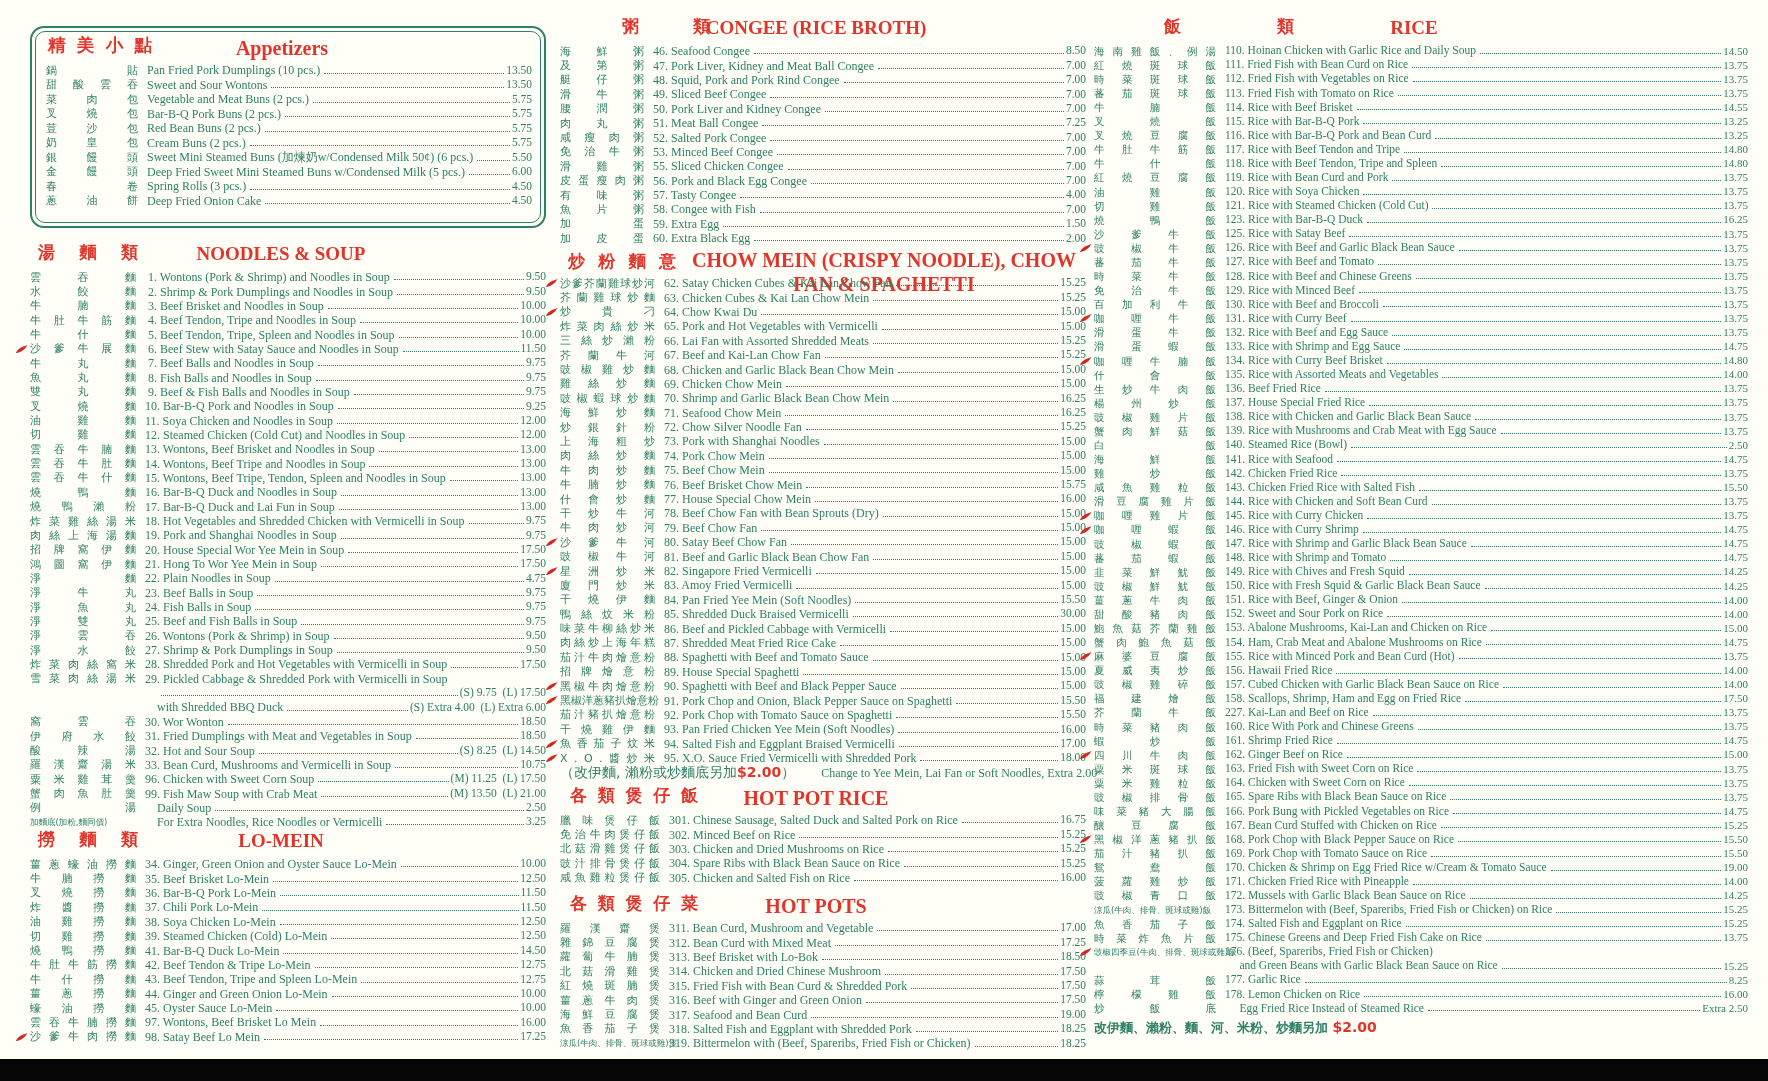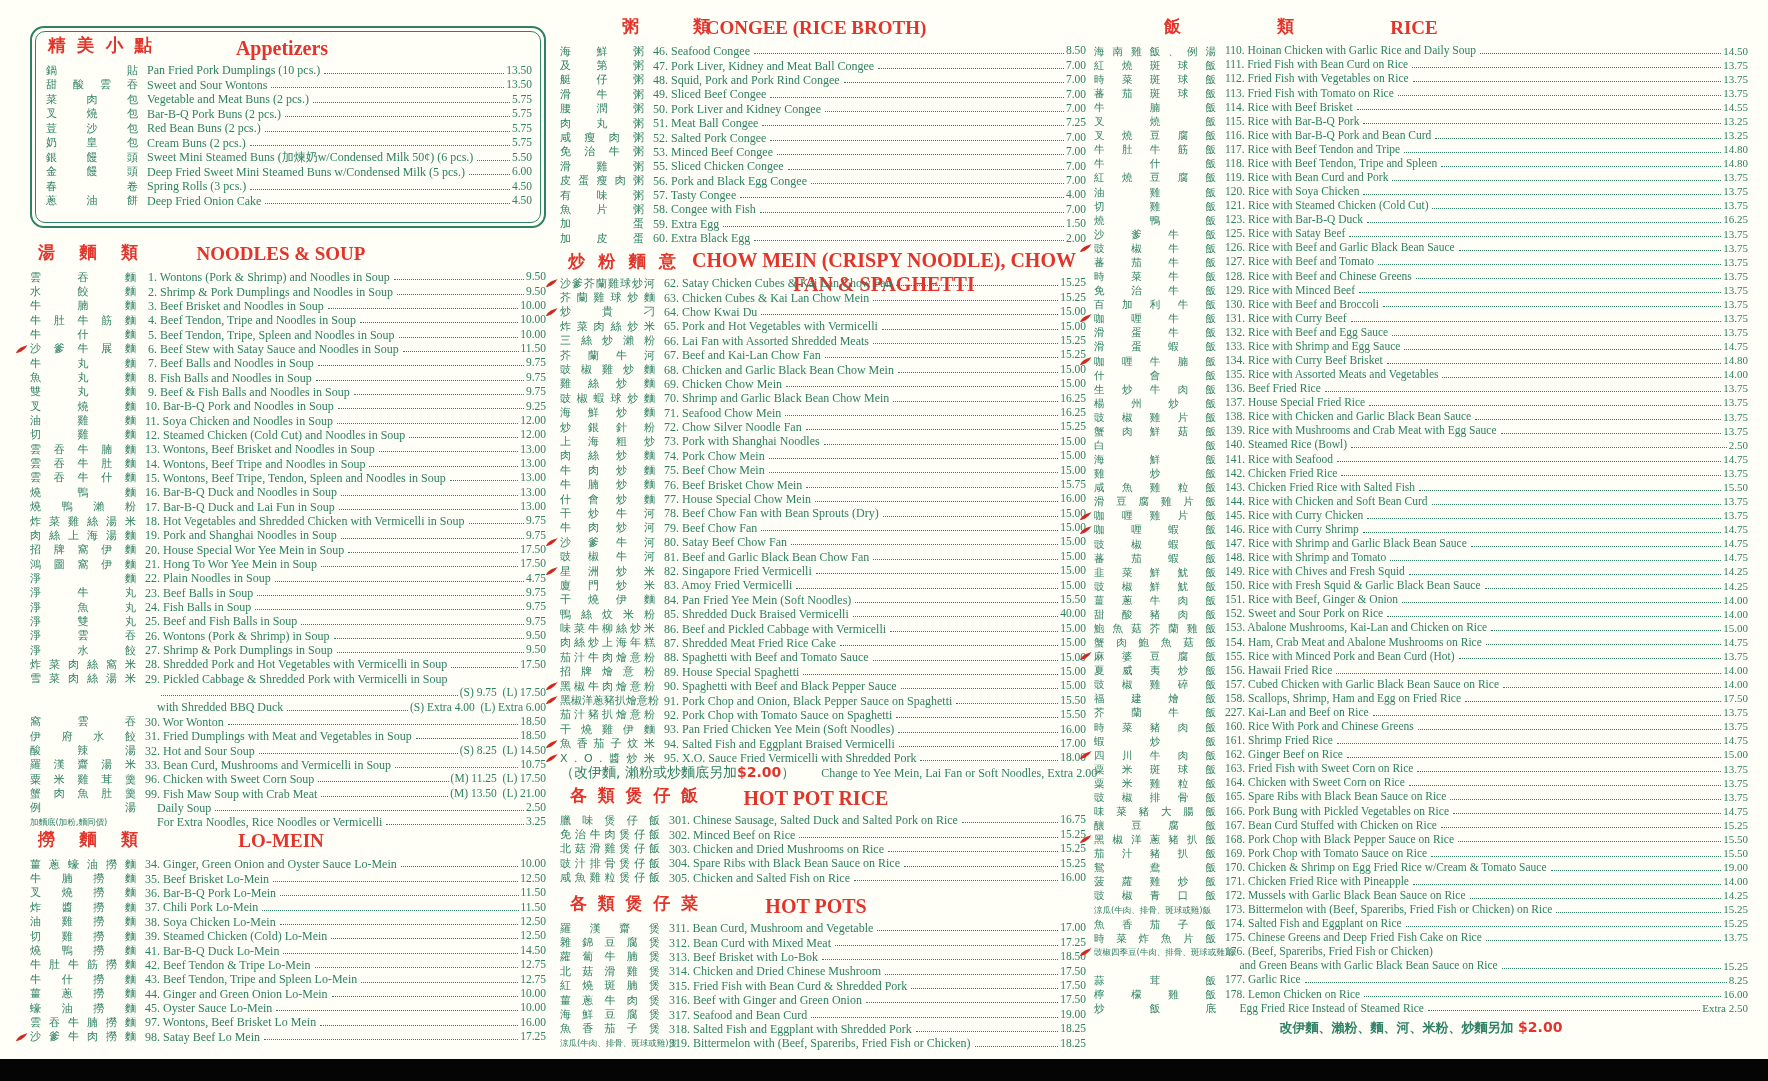--- a/index.html
+++ b/index.html
@@ -31,21 +31,21 @@
   #sec-congee{left:560px;top:16px;width:526px;}
   #sec-chowmein{left:560px;top:248px;width:526px;}
   #sec-hotpotrice{left:560px;top:785px;width:526px;}
   #sec-hotpots{left:560px;top:893px;width:526px;}
   #sec-hotpotrice .ent,#sec-hotpots .ent{font-size:20px;}
   #sec-rice{left:1094px;top:16px;width:654px;}
   .cm-note{margin-top:1px;}
   .zhn{font-family:"DejaVu Sans","Liberation Sans",sans-serif;font-size:14px;color:var(--g);white-space:nowrap;}
   .zhn .amt{color:var(--r);font-weight:700;}
   .enn{font-size:12px;color:var(--g);padding-left:26px;white-space:nowrap;}
-  .rice-foot{text-align:center;margin-top:4px;}
+  .rice-foot{margin-top:4px;}
   .rice-foot .l1{font-family:"DejaVu Sans","Liberation Sans",sans-serif;font-size:13px;color:var(--g);font-weight:600;}
   .rice-foot .l1 .amt{color:var(--r);font-weight:700;font-size:14px;}
   .rice-foot .l2{font-size:12.5px;color:var(--g);margin-top:3px;}
   .blackbar{position:absolute;left:0;right:0;bottom:0;height:22px;background:#050505;}
 </style>
 </head>
 <body>
 
 <div class="page">
 
@@ -1198,21 +1198,21 @@
         <div class="r">
           <span class="zh">
             <span>鴨</span>
             <span>絲</span>
             <span>炆</span>
             <span>米</span>
             <span>粉</span>
           </span>
           <span class="nm">85. Shredded Duck Braised Vermicelli</span>
           <span class="dots"></span>
-          <span class="pr">40.00</span>
+          <span class="pr">30.00</span>
         </div>
         <div class="r">
           <span class="zh">
             <span>味</span>
             <span>菜</span>
             <span>牛</span>
             <span>柳</span>
             <span>絲</span>
             <span>炒</span>
             <span>米</span>

